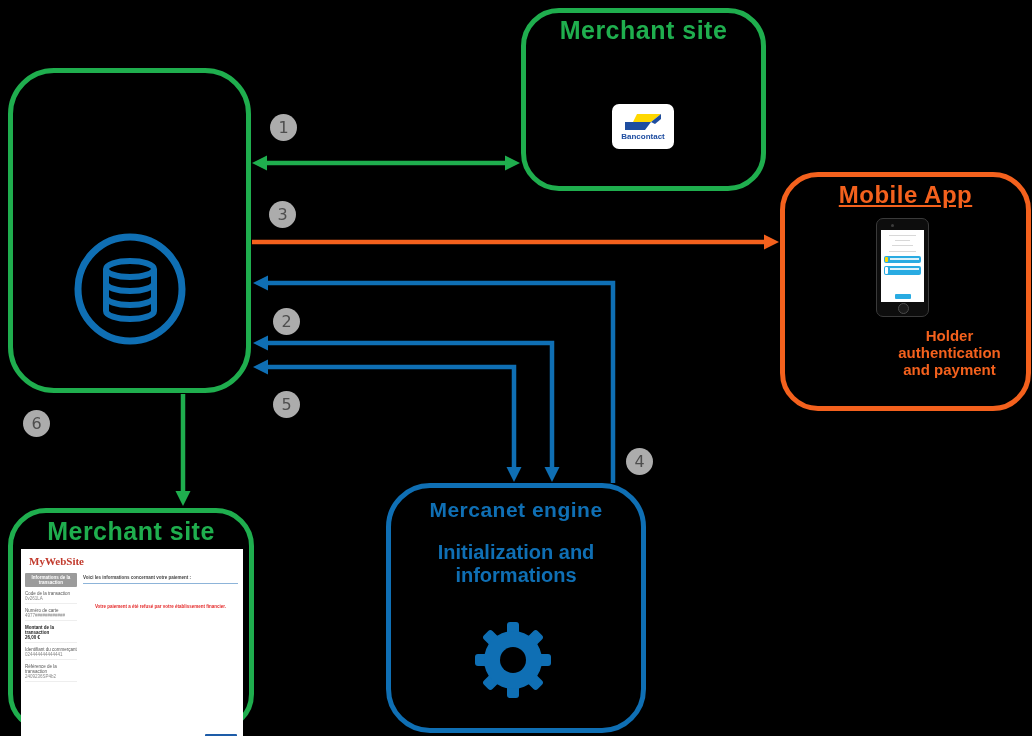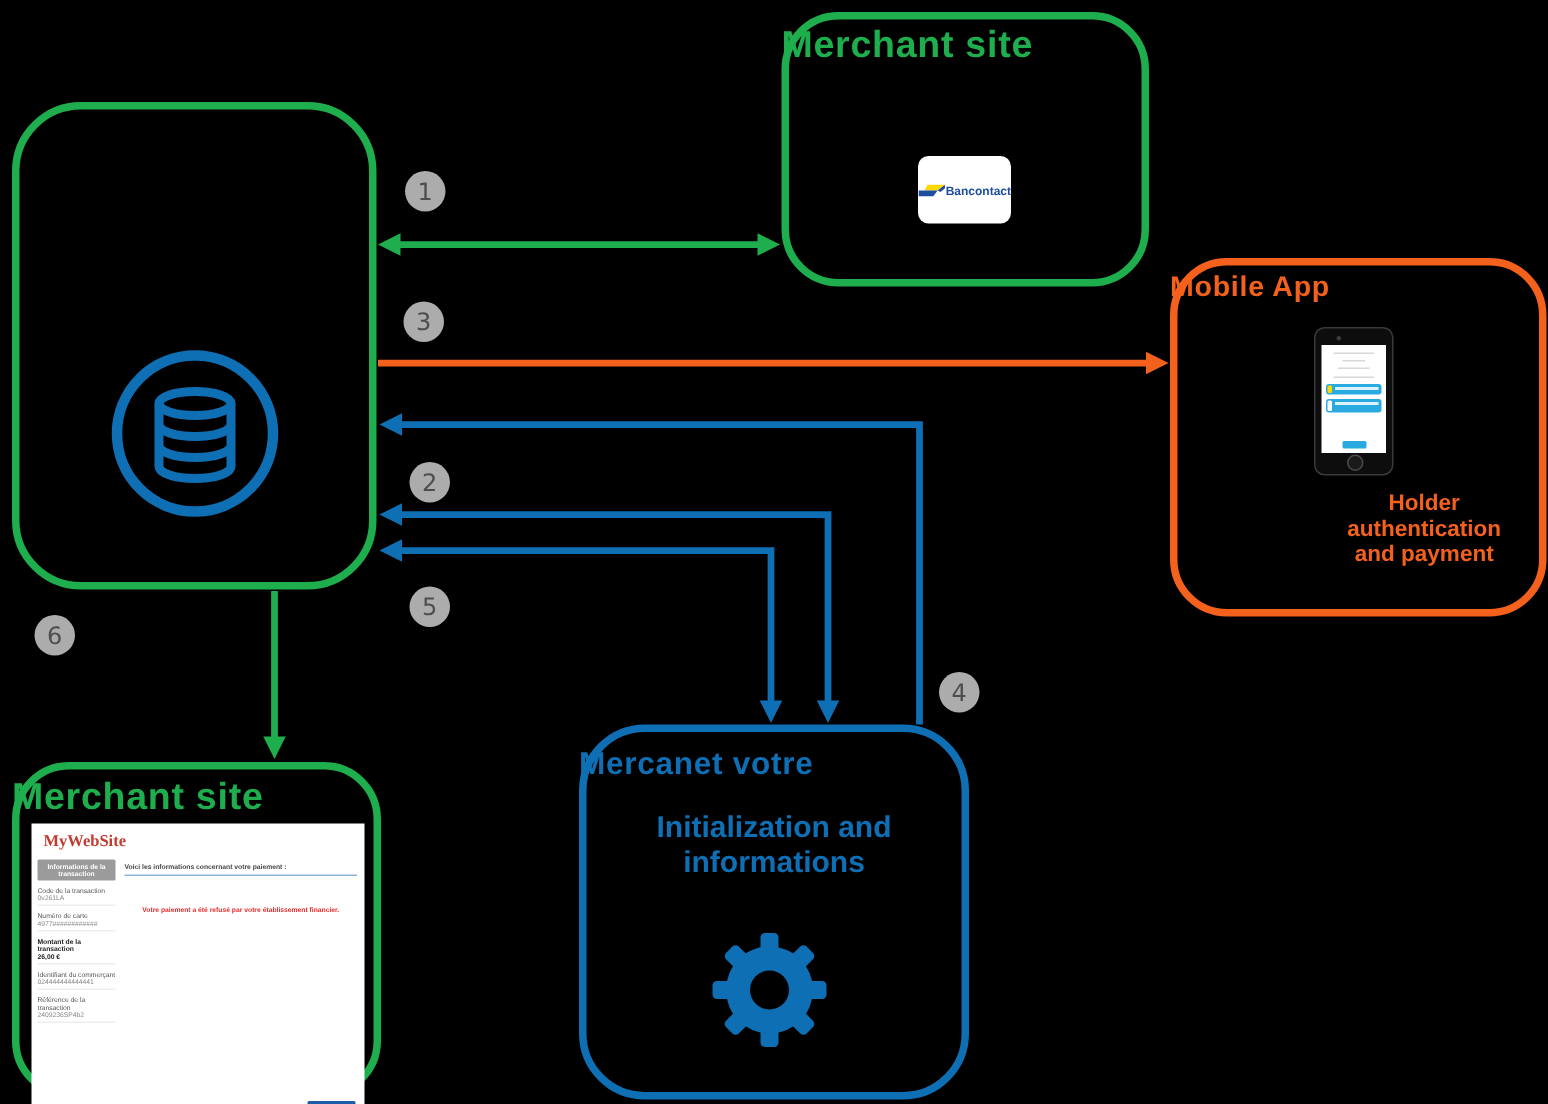--- a/index.html
+++ b/index.html
@@ -15,24 +15,24 @@
     font-family:"Liberation Sans",sans-serif;
   }
   
   .box{position:absolute;box-sizing:border-box;border:5px solid;background:transparent;}
   #box-merchant{left:8px;top:68px;width:243px;height:325px;border-color:var(--green);border-radius:46px;}
   #box-site-top{left:521px;top:8px;width:245px;height:183px;border-color:var(--green);border-radius:38px;}
   #box-mobile{left:780px;top:172px;width:251px;height:239px;border-color:var(--orange);border-radius:38px;}
   #box-mercanet{left:386px;top:483px;width:260px;height:250px;border-color:var(--blue);border-radius:44px;}
   #box-site-bottom{left:8px;top:508px;width:246px;height:224px;border-color:var(--green);border-radius:38px;}
 
-  .box-title{position:absolute;text-align:left;font-weight:bold;letter-spacing:.5px;}
+  .box-title{position:absolute;text-align:center;font-weight:bold;letter-spacing:.5px;}
   #title-merchant{left:8px;top:86px;width:243px;font-size:24px;color:var(--green);}
   #title-site-top{left:521px;top:16px;width:245px;font-size:25px;color:var(--green);}
-  #title-mobile{left:780px;top:181px;width:251px;font-size:19px;color:var(--orange);}
+  #title-mobile{left:780px;top:181px;width:251px;font-size:24px;color:var(--orange);text-decoration:underline;}
   #title-mercanet{left:386px;top:498px;width:260px;font-size:21px;color:var(--blue);}
   #subtitle-mercanet{left:386px;top:541px;width:260px;font-size:20px;line-height:23px;color:var(--blue);
     font-weight:bold;text-align:center;white-space:pre-line;position:absolute;}
   #title-site-bottom{left:8px;top:517px;width:246px;font-size:25px;color:var(--green);}
   #caption-mobile{left:780px;top:327px;width:251px;font-size:15px;line-height:17px;color:var(--orange);
     font-weight:bold;text-align:center;white-space:pre-line;position:absolute;padding-left:44px;}
 
   
   #arrows{position:absolute;left:0;top:0;pointer-events:none;}
 
@@ -47,21 +47,21 @@
   #badge-5{left:273px;top:391px;}
   #badge-6{left:23px;top:410px;}
 
   
   .abs{position:absolute;}
   #db-icon{left:72px;top:231px;}
   #gear-icon{left:474px;top:621px;}
 
   
   #bancontact-card{left:612px;top:104px;width:62px;height:45px;background:#fff;border-radius:7px;
-    display:flex;flex-direction:row;align-items:center;justify-content:center;}
+    display:flex;flex-direction:column;align-items:center;justify-content:center;}
   #bancontact-label{font-size:8px;font-weight:bold;color:#1E4DA0;margin-top:1px;}
 
   
   #phone{left:876px;top:218px;width:53px;height:99px;background:#0d0d0d;border:1px solid #3a3a3a;
     border-radius:7px;box-sizing:border-box;}
   #phone-camera{position:absolute;left:14px;top:5px;width:3px;height:3px;border-radius:50%;background:#3c3c3c;}
   #phone-screen{position:absolute;left:4px;right:4px;top:11px;bottom:14px;background:#fff;overflow:hidden;}
   .scr-line{position:absolute;left:8px;right:8px;height:1px;background:#d8d8d8;}
   .app-btn{position:absolute;left:3px;right:3px;background:#29ABE2;border-radius:2px;}
   #app-btn-open{top:26px;height:7px;}
@@ -97,21 +97,21 @@
 <div id="canvas">
 
   <div class="box" id="box-merchant"></div>
   <div class="box" id="box-site-top"></div>
   <div class="box" id="box-mobile"></div>
   <div class="box" id="box-mercanet"></div>
   <div class="box" id="box-site-bottom"></div>
 
   <div class="box-title" id="title-site-top">Merchant site</div>
   <div class="box-title" id="title-mobile">Mobile App</div>
-  <div class="box-title" id="title-mercanet">Mercanet votre</div>
+  <div class="box-title" id="title-mercanet">Mercanet engine</div>
   <div id="subtitle-mercanet">Initialization  and
 informations</div>
   <div class="box-title" id="title-site-bottom">Merchant site</div>
   <div id="caption-mobile">Holder
 authentication
 and payment</div>
 
   <svg id="arrows" width="1032" height="736" viewBox="0 0 1032 736">
 
     <g stroke="#1FAE4E" fill="#1FAE4E">

